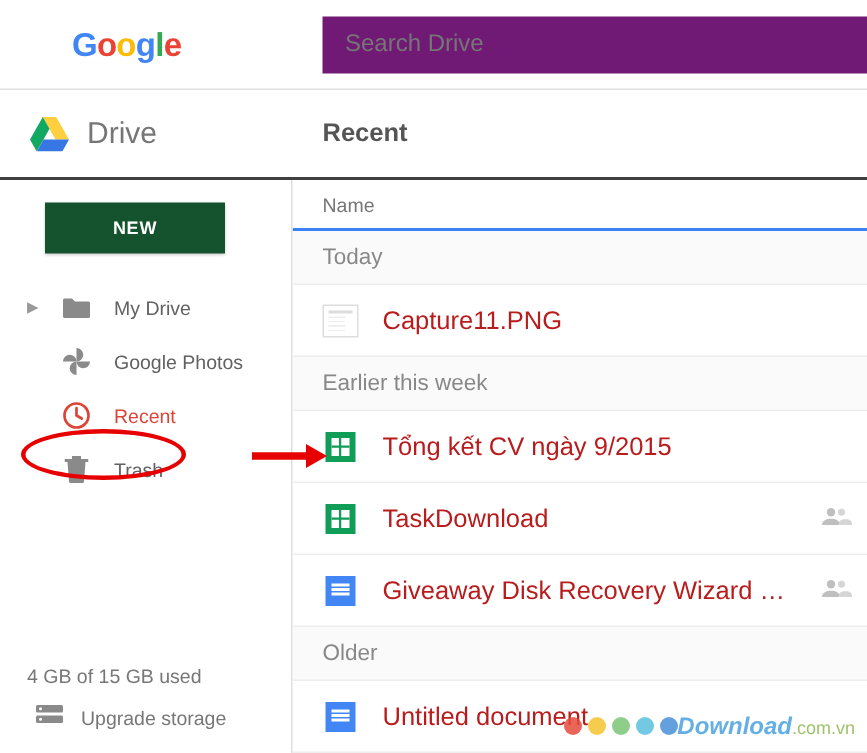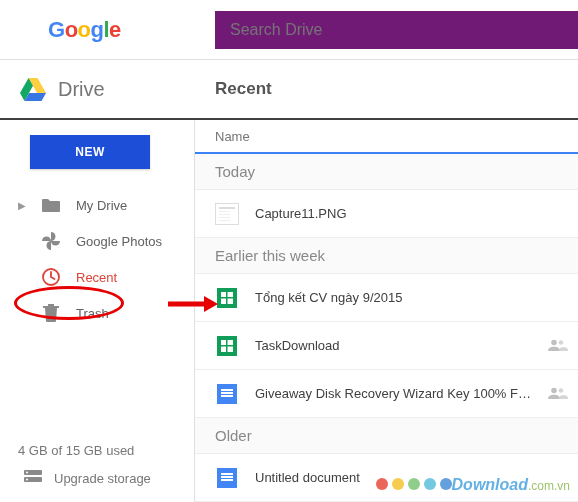--- a/index.html
+++ b/index.html
@@ -13,39 +13,39 @@
 .search-input { width: 100%; height: 38px; border: none; background: #701a75; padding: 0 15px; font-size: 16px; color: #999; }
 
 .subheader { display: flex; align-items: center; height: 60px; border-bottom: 2px solid #404040; }
 .drive-area { width: 195px; padding-left: 20px; display: flex; align-items: center; gap: 12px; }
 .drive-icon svg { display: block; }
 .drive-text { font-size: 20px; color: #767676; }
 .section-title { font-size: 17px; font-weight: bold; color: #555; padding-left: 20px; }
 
 .main { display: flex; height: calc(502px - 120px); }
 .sidebar { width: 195px; border-right: 1px solid #e0e0e0; padding-top: 15px; position: relative; }
-.new-btn { background: #1d4ed8; color: #fff; border: none; width: 120px; height: 34px; margin-left: 30px; font-size: 12px; font-weight: bold; letter-spacing: 0.5px; cursor: pointer; box-shadow: 0 1px 2px rgba(0,0,0,0.2); }
+.new-btn { background: #14532d; color: #fff; border: none; width: 120px; height: 34px; margin-left: 30px; font-size: 12px; font-weight: bold; letter-spacing: 0.5px; cursor: pointer; box-shadow: 0 1px 2px rgba(0,0,0,0.2); }
 
 .nav { margin-top: 18px; }
 .nav-item { display: flex; align-items: center; height: 36px; padding-left: 18px; gap: 14px; cursor: pointer; color: #616161; }
 .nav-item.active { color: #db4437; }
 .nav-item .expand { width: 8px; font-size: 10px; color: #999; }
 .nav-item .icon { width: 22px; display: flex; align-items: center; justify-content: center; }
 .nav-item .label { font-size: 13px; }
 .nav-item.no-expand { padding-left: 40px; }
 
 .storage { position: absolute; bottom: 15px; left: 0; width: 100%; padding-left: 18px; color: #777; }
 .storage-text { font-size: 13px; margin-bottom: 12px; }
 .upgrade { display: flex; align-items: center; gap: 12px; font-size: 13px; cursor: pointer; padding-left: 6px; }
 
 .content { flex: 1; overflow: hidden; }
 .col-header { height: 34px; display: flex; align-items: center; padding-left: 20px; color: #767676; font-size: 13px; border-bottom: 2px solid #3b82f6; }
 .group-header { height: 36px; display: flex; align-items: center; padding-left: 20px; color: #888; font-size: 15px; background: #fafafa; border-bottom: 1px solid #eee; }
 .file-row { height: 48px; display: flex; align-items: center; padding-left: 20px; gap: 16px; border-bottom: 1px solid #eee; cursor: pointer; }
-.file-row .fname { font-size: 13px; color: #404040; flex: 1; white-space: nowrap; overflow: hidden; text-overflow: ellipsis; }
+.file-row .fname { font-size: 17px; color: #b91c1c; flex: 1; white-space: nowrap; overflow: hidden; text-overflow: ellipsis; }
 .file-icon { width: 24px; height: 24px; display: flex; align-items: center; justify-content: center; }
 .thumb { width: 28px; height: 22px; border: 1px solid #ddd; background: #fff; position: relative; }
 .thumb::before { content: ''; position: absolute; top: 3px; left: 3px; right: 3px; height: 2px; background: #ddd; }
 .thumb::after { content: ''; position: absolute; top: 7px; left: 3px; right: 8px; bottom: 3px; background: repeating-linear-gradient(to bottom, #eee 0, #eee 1px, transparent 1px, transparent 3px); }
 
 .sheets-icon { width: 20px; height: 20px; background: #0f9d58; position: relative; }
 .sheets-icon::before { content: ''; position: absolute; inset: 4px; background: #fff; }
 .sheets-icon::after { content: ''; position: absolute; inset: 4px; background: linear-gradient(#0f9d58 0 0) center/1.5px 100% no-repeat, linear-gradient(#0f9d58 0 0) center/100% 1.5px no-repeat; }
 
 .docs-icon { width: 20px; height: 20px; background: #4285f4; position: relative; }

